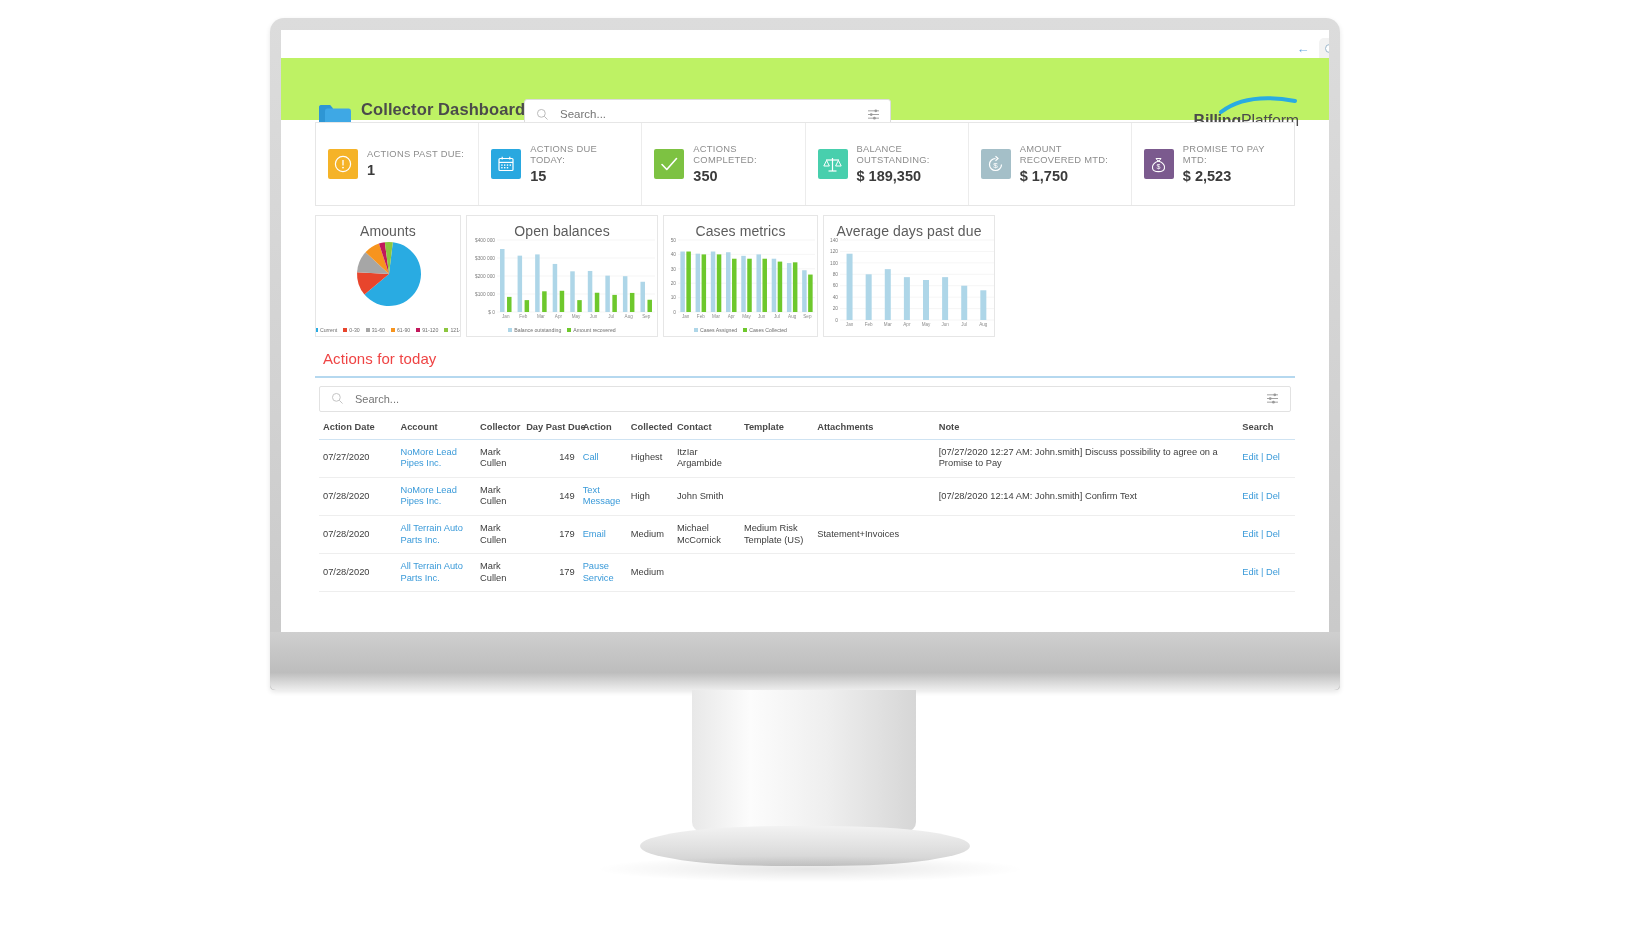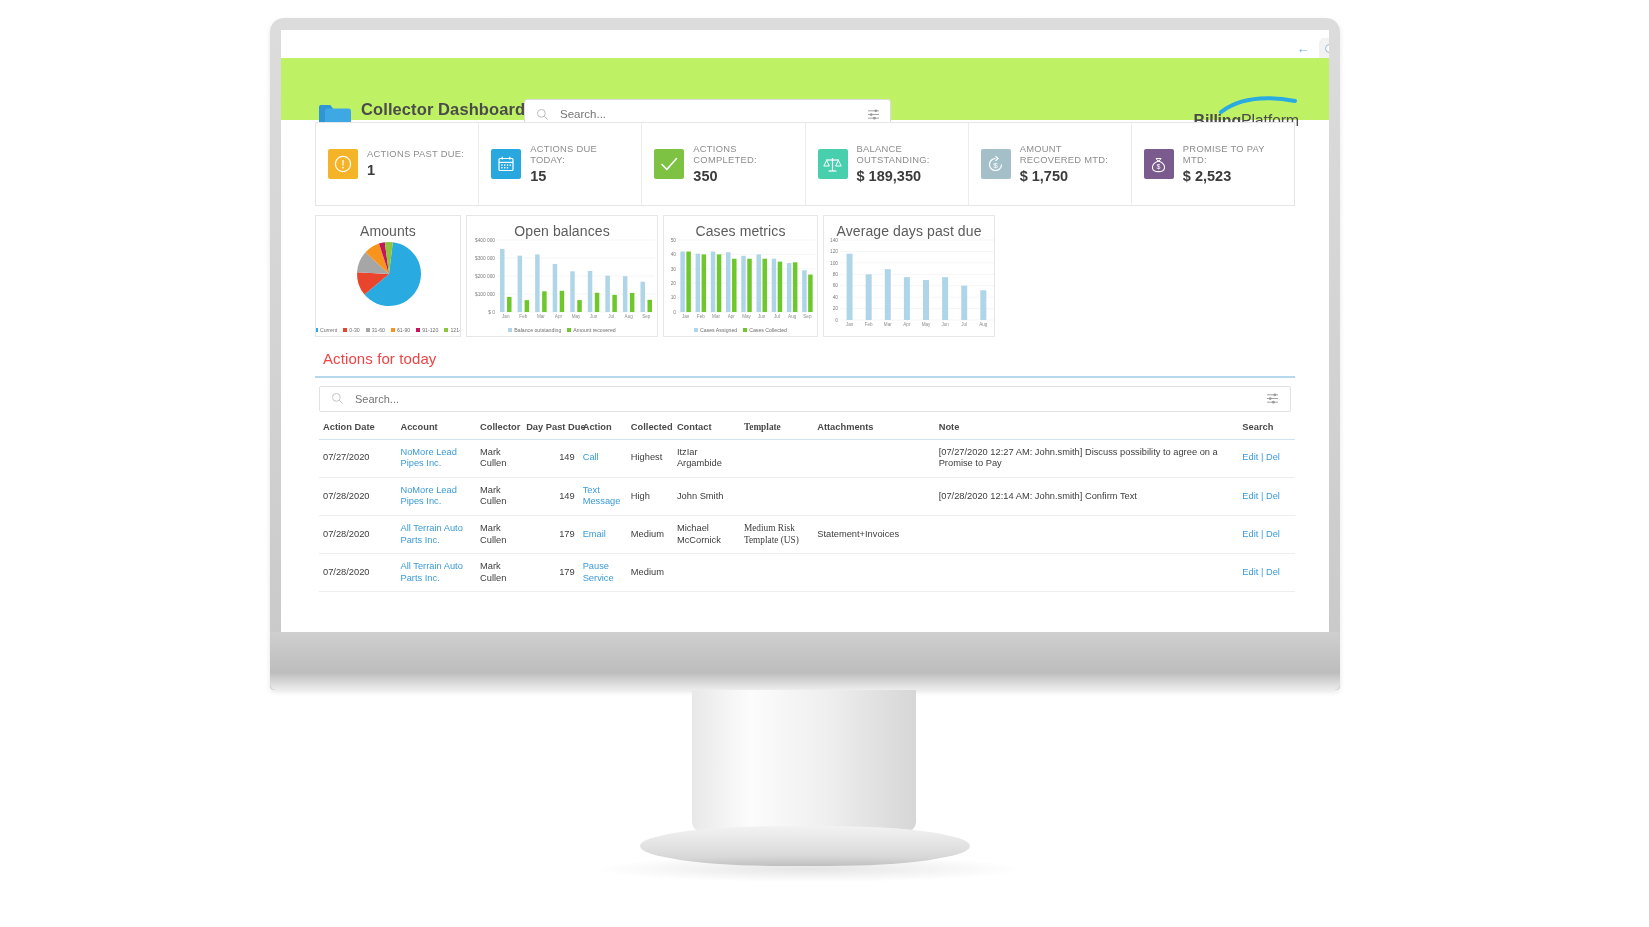--- a/index.html
+++ b/index.html
@@ -204,21 +204,21 @@
     vertical-align: middle; line-height: 1.25;
   }
   .lnk { color: #3a9ad9; text-decoration: none; }
   .c-date   { width: 74px; }
   .c-acct   { width: 76px; }
   .c-coll   { width: 44px; }
   .c-dpd    { width: 54px; text-align: center; }
   .c-action { width: 46px; }
   .c-prio   { width: 44px; }
   .c-contact{ width: 64px; }
-  .c-tmpl   { width: 70px; font-family: Liberation Serif, serif; }
+  .c-tmpl   { width: 70px; }
   .c-attach { width: 116px; }
   .c-note   { width: 290px; }
   .c-actions{ width: 54px; }
   #actions-table td.c-dpd { text-align: right; }
 
   
   #screen-fade {
     position: absolute; left: 0; bottom: 0; width: 100%; height: 14px;
     background: linear-gradient(180deg, rgba(255,255,255,0) 0%, #ffffff 82%);
     pointer-events: none;

